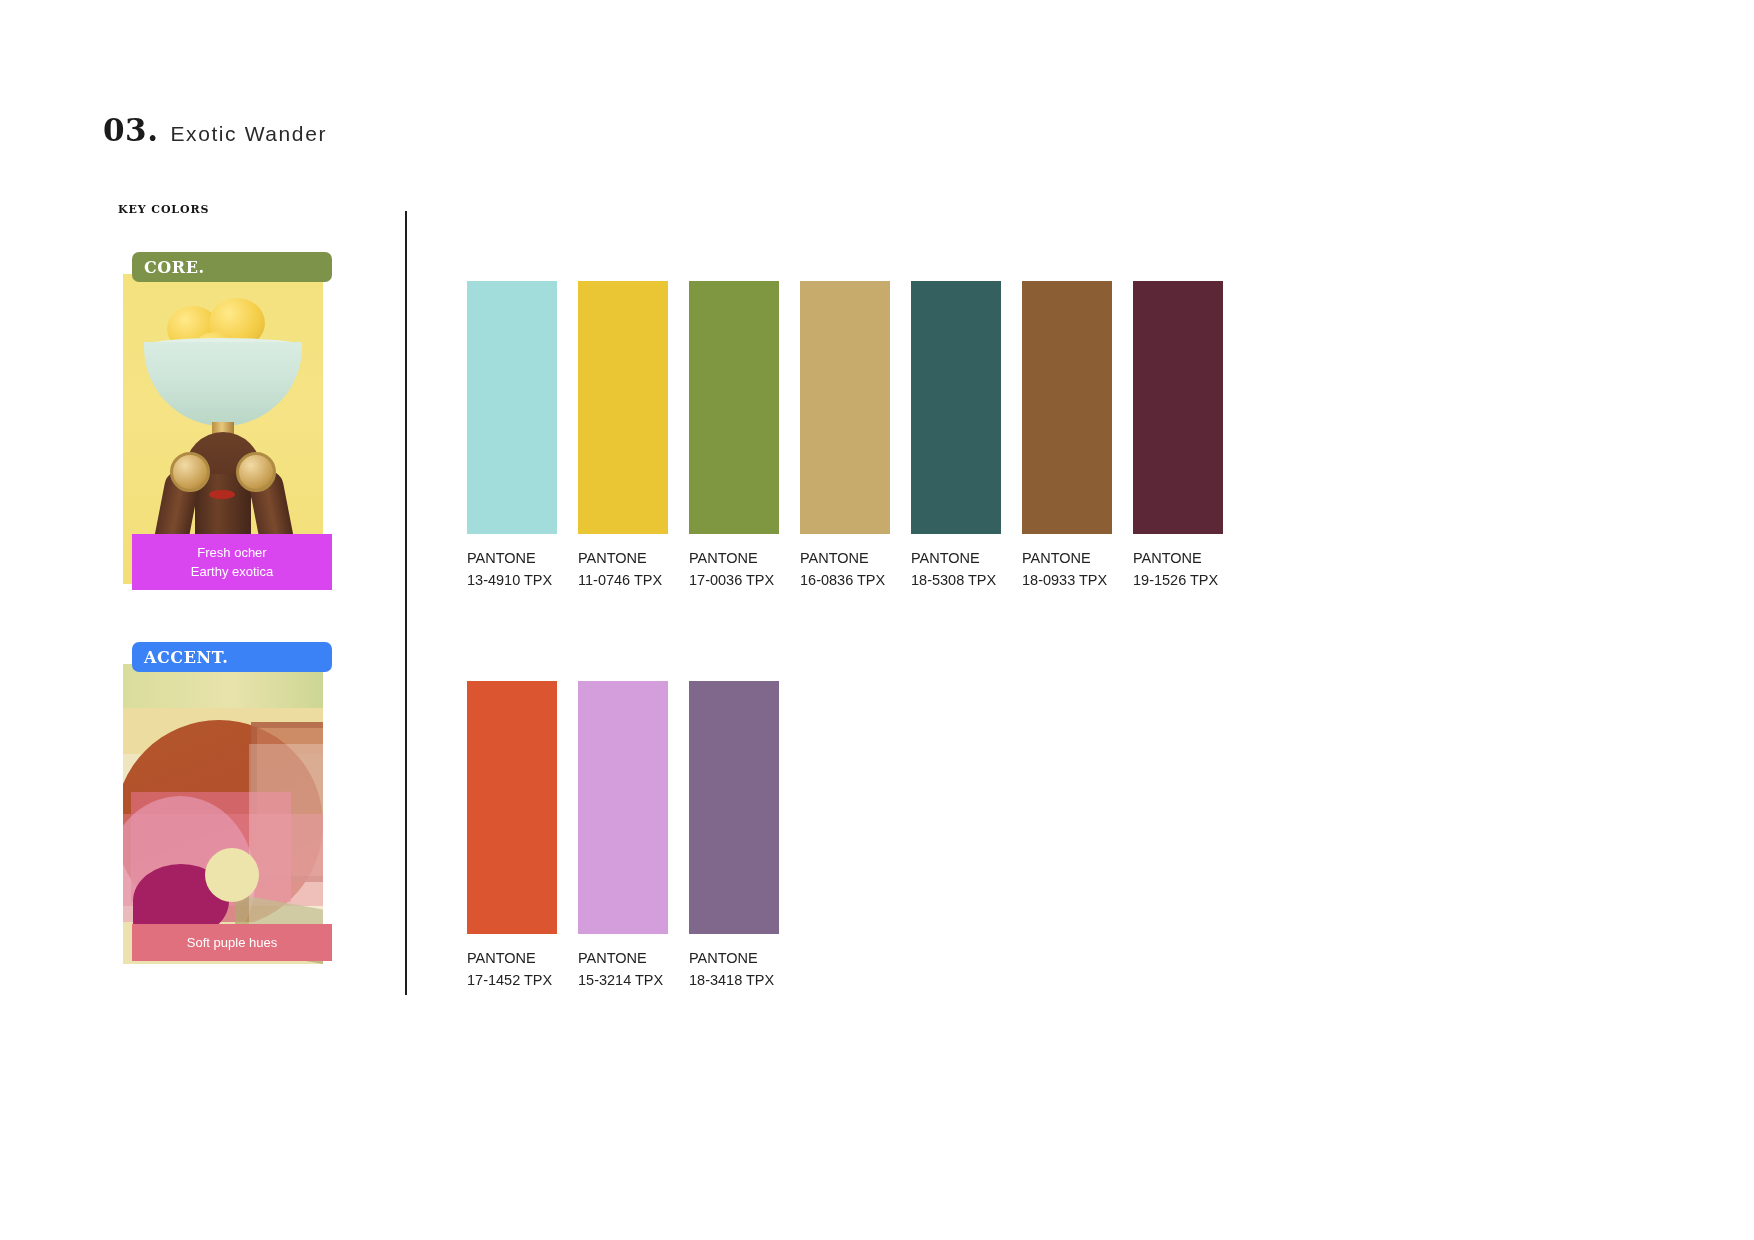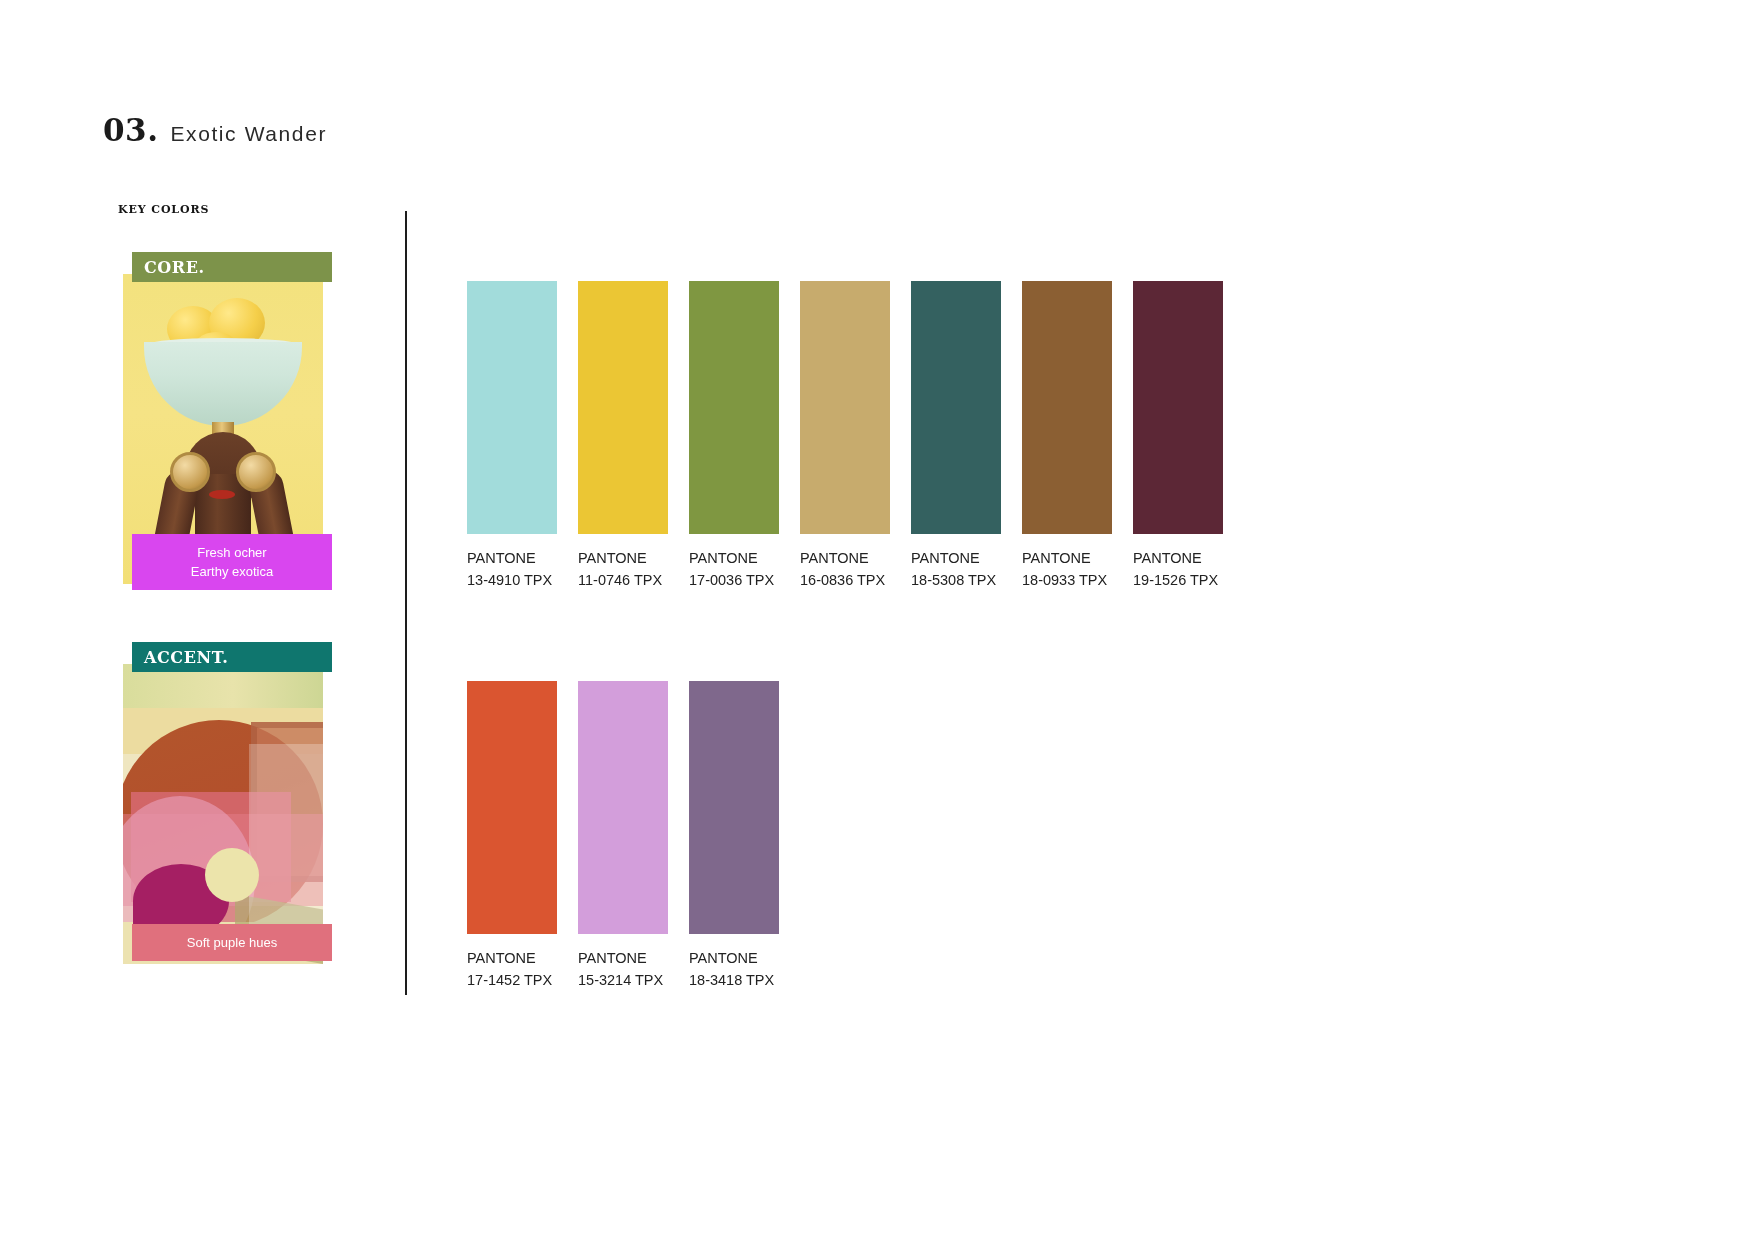--- a/index.html
+++ b/index.html
@@ -77,23 +77,24 @@
   .card-band {
     position: absolute;
     left: 9px;
     top: 0;
     width: 200px;
     height: 30px;
     display: flex;
     align-items: center;
     padding-left: 12px;
     z-index: 3;
+    border-radius: 7px;
   }
   .card-band-core   { background: #7d934a; }
-  .card-band-accent { background: #0f766e; text-align: right; }
+  .card-band-accent { background: #3b82f6; text-align: right; }
   .card-band span {
     font-family: "DejaVu Serif", "Liberation Serif", serif;
     font-weight: 700;
     font-size: 16px;
     letter-spacing: 0.6px;
     color: #ffffff;
   }
 
   .card-image {
     position: absolute;

